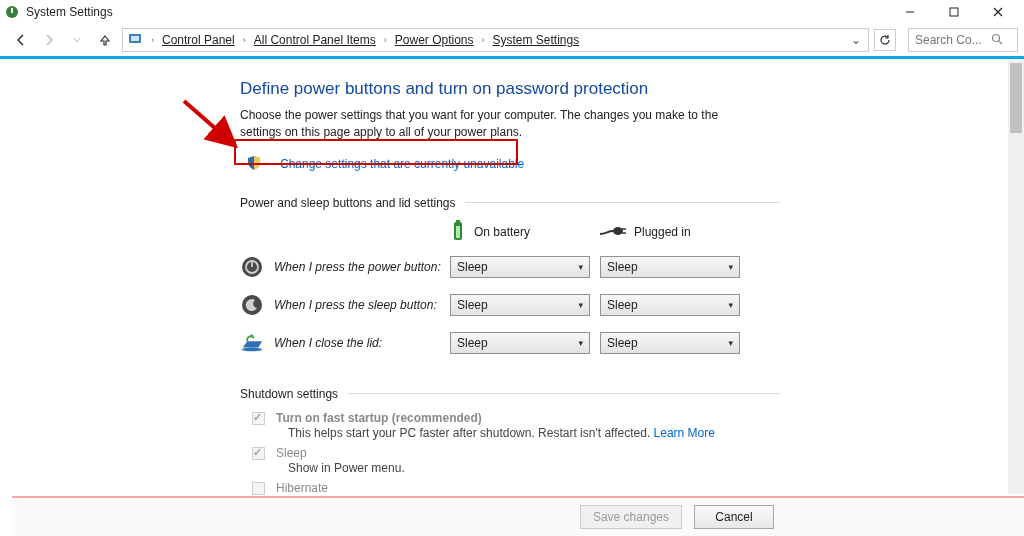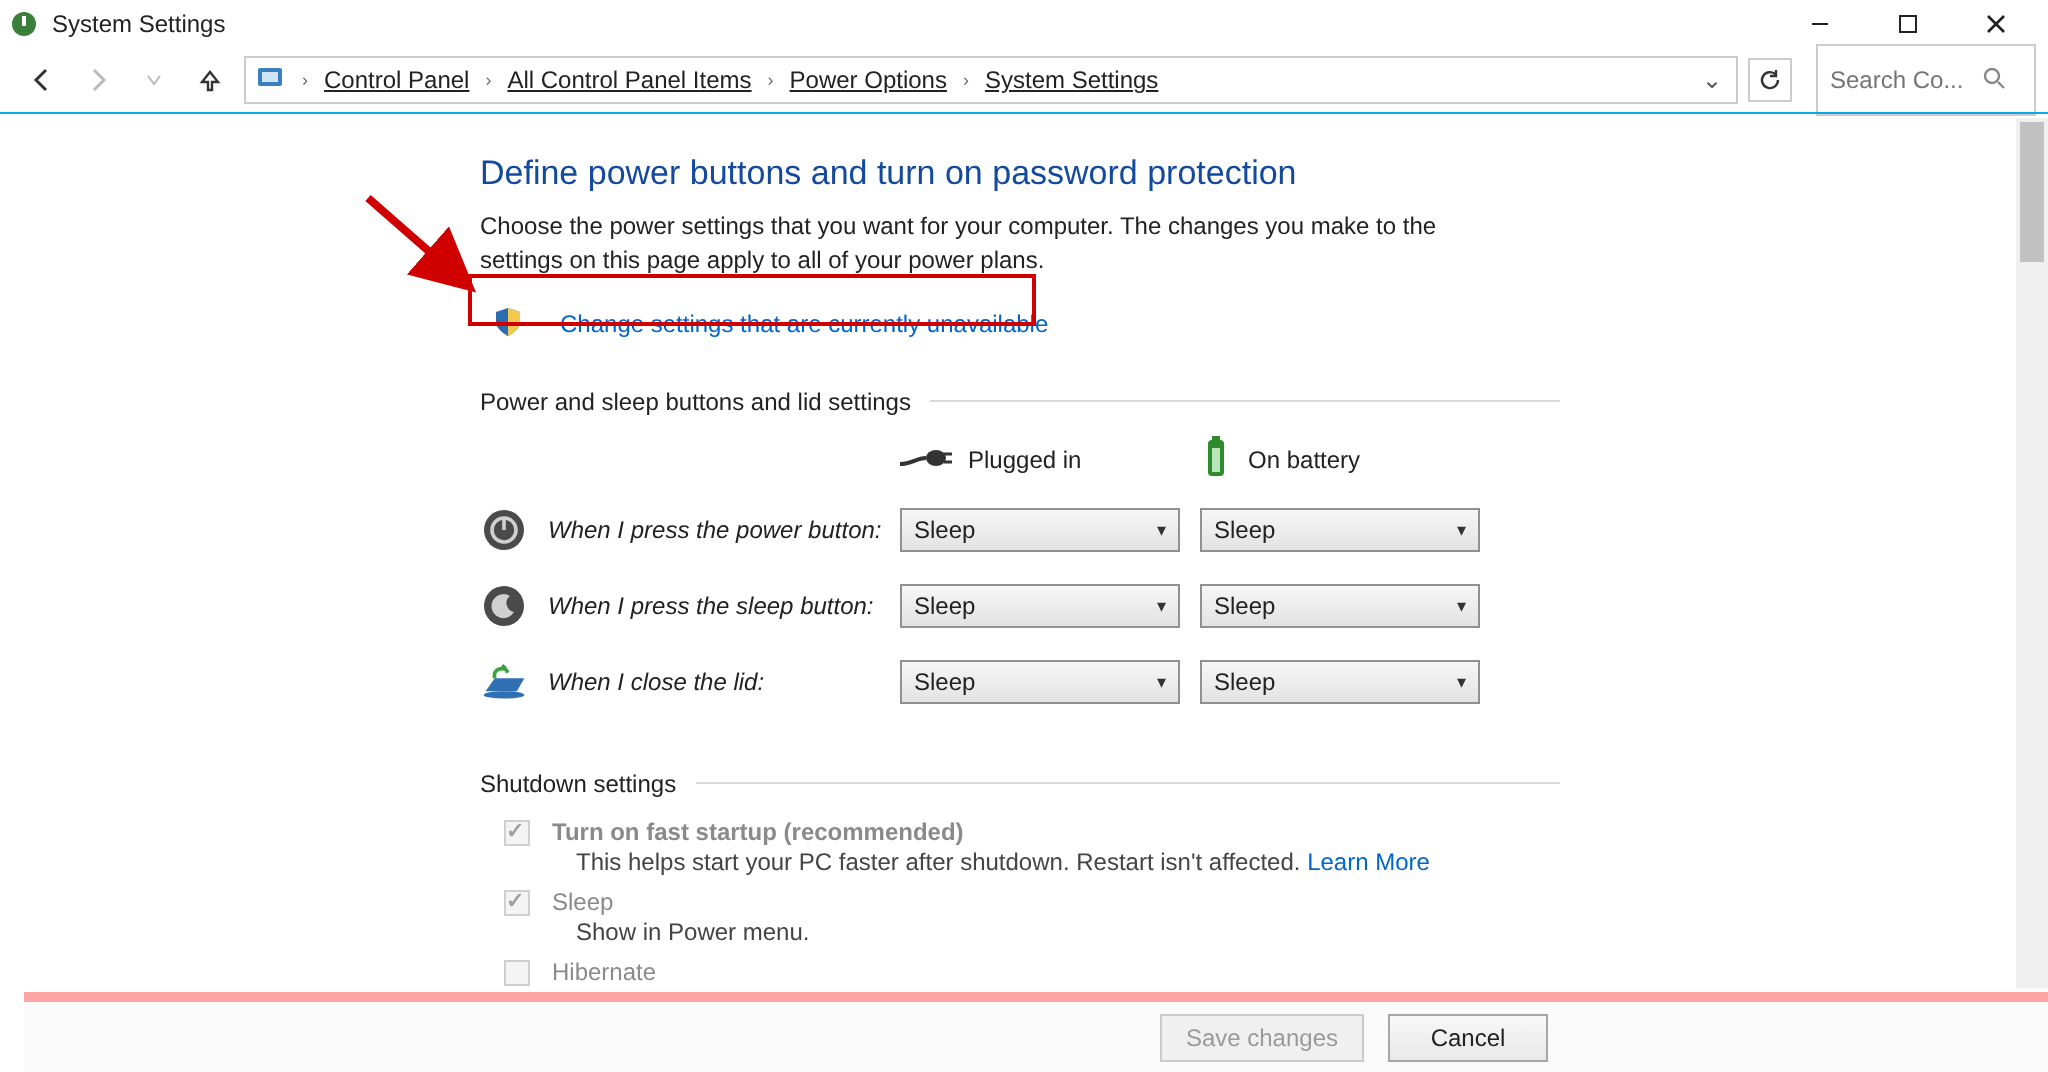--- a/index.html
+++ b/index.html
@@ -13,25 +13,25 @@
   
   
   .navbar { display: flex; align-items: center; height: 32px; padding: 0 6px 0 10px; gap: 6px; }
   .navbtn { width: 22px; height: 22px; display: flex; align-items: center; justify-content: center; color: #444; cursor: pointer; }
   .navbtn.disabled { color: #b8b8b8; }
   .address { flex: 1; display: flex; align-items: center; border: 1px solid #ccc; height: 24px; padding: 0 4px; gap: 4px; font-size: 12px; }
   .crumb { color: #222; text-decoration: underline; }
   .crumb-sep { color: #666; font-size: 9px; padding: 0 4px; display: inline-flex; }
   .addr-drop { width: 16px; text-align: center; color: #555; cursor: pointer; }
   .refresh { width: 22px; height: 22px; border: 1px solid #ccc; display: flex; align-items: center; justify-content: center; cursor: pointer; margin-left: -1px; }
-  .searchbox { width: 110px; height: 36px; border: 1px solid #ccc; display: flex; align-items: center; padding: 0 6px; color: #888; margin-left: 6px; gap: 6px; }
+  .searchbox { width: 110px; height: 24px; border: 1px solid #ccc; display: flex; align-items: center; padding: 0 6px; color: #888; margin-left: 6px; gap: 6px; }
   .searchbox input { border: none; outline: none; font-size: 12px; color: #888; width: 70px; }
   
   
-  .content-wrap { position: relative; height: calc(536px - 24px - 32px - 40px); border-top: 1px solid #0ea5e9; }
+  .content-wrap { position: relative; height: calc(536px - 24px - 32px - 40px); border-top: 3px solid #0ea5e9; }
   .scrollbar { position: absolute; right: 0; top: 2px; width: 16px; height: calc(100% - 4px); background: #f0f0f0; }
   .scrollbar .thumb { position: absolute; top: 2px; left: 2px; right: 2px; height: 70px; background: #c1c1c1; }
   .content { padding: 20px 0 0 240px; width: 780px; }
   
   .hdr { color: #13499e; font-size: 17px; font-weight: 400; margin-bottom: 8px; }
   .desc { font-size: 12px; line-height: 1.4; margin-bottom: 10px; max-width: 520px; }
   .change-link-wrap { display: flex; align-items: center; gap: 6px; padding: 4px 6px; }
   .change-link { color: #0066cc; cursor: pointer; font-size: 12px; margin-left: 12px; }
   
   .redbox { position: absolute; border: 2px solid #d10000; left: 234px; top: 80px; width: 284px; height: 26px; pointer-events: none; }
@@ -57,21 +57,21 @@
   .chk.checked.disabled::after { color: #a0a0a0; }
   .chk.checked:not(.disabled)::after { color: #333; }
   .chk-area { display: flex; flex-direction: column; }
   .chk-lbl { font-size: 12px; }
   .chk-lbl.bold { font-weight: 600; }
   .chk-lbl.disabled { color: #8a8a8a; }
   .chk-sub { font-size: 12px; color: #444; margin-top: 1px; margin-left: 12px; }
   .learn { color: #0066cc; cursor: pointer; }
   
   
-  .bottombar { position: absolute; bottom: 0; left: 12px; right: 0; height: 40px; border-top: 5px solid #fca5a5; background: #fafafa; display: flex; align-items: center; justify-content: flex-end; gap: 12px; padding-right: 250px; }
+  .bottombar { position: absolute; bottom: 0; left: 12px; right: 0; height: 40px; border-top: 2px solid #fca5a5; background: #fafafa; display: flex; align-items: center; justify-content: flex-end; gap: 12px; padding-right: 250px; }
   .btn { min-width: 80px; height: 24px; border: 1px solid #a7a7a7; background: linear-gradient(#f8f8f8,#e8e8e8); display: flex; align-items: center; justify-content: center; padding: 0 12px; font-size: 12px; cursor: pointer; }
   .btn.disabled { color: #9a9a9a; border-color: #cacaca; background: #f0f0f0; }
 </style>
 </head>
 <body>
 
 <div class="titlebar">
   <span class="icon">
     <svg width="16" height="16" viewBox="0 0 16 16">
         <circle cx="8" cy="8" r="6" fill="#3a7f3a"></circle>
@@ -174,35 +174,35 @@
             <path d="M8 1 L14 3 V8 C14 12 8 15 8 15 V1 Z" fill="#f2c94c"></path>
           </svg></span>
       <span class="change-link">Change settings that are currently unavailable</span>
     </div>
 
     <fieldset>
       <legend>Power and sleep buttons and lid settings</legend>
       <div class="cols-hdr">
         <div class="spacer"></div>
         <div class="colh">
+          <span><svg width="16" height="22" viewBox="0 0 16 22">
+                <rect x="4" y="2" width="8" height="18" rx="2" fill="#2e8b2e"></rect>
+                <rect x="6" y="0" width="4" height="3" fill="#2e8b2e"></rect>
+                <rect x="6" y="6" width="4" height="12" fill="#b7e6b7"></rect>
+              </svg></span>
+          <span>On battery</span>
+        </div>
+        <div class="colh">
           <span><svg width="26" height="16" viewBox="0 0 26 16">
                 <ellipse cx="18" cy="8" rx="5" ry="4" fill="#333"></ellipse>
                 <line x1="22" y1="6" x2="26" y2="6" stroke="#333" stroke-width="1.5"></line>
                 <line x1="22" y1="10" x2="26" y2="10" stroke="#333" stroke-width="1.5"></line>
                 <path d="M13 8 C8 8 6 11 0 11" fill="none" stroke="#333" stroke-width="2"></path>
               </svg></span>
           <span>Plugged in</span>
-        </div>
-        <div class="colh">
-          <span><svg width="16" height="22" viewBox="0 0 16 22">
-                <rect x="4" y="2" width="8" height="18" rx="2" fill="#2e8b2e"></rect>
-                <rect x="6" y="0" width="4" height="3" fill="#2e8b2e"></rect>
-                <rect x="6" y="6" width="4" height="12" fill="#b7e6b7"></rect>
-              </svg></span>
-          <span>On battery</span>
         </div>
       </div>
 
       <div class="optrow">
         <div class="lbl">
           <span class="rowicon">
               <svg width="24" height="24" viewBox="0 0 24 24">
                 <circle cx="12" cy="12" r="10" fill="#4a4a4a"></circle>
                 <circle cx="12" cy="12" r="6" fill="none" stroke="#d0d0d0" stroke-width="1.8"></circle>
                 <line x1="12" y1="6" x2="12" y2="12" stroke="#d0d0d0" stroke-width="1.8"></line>

